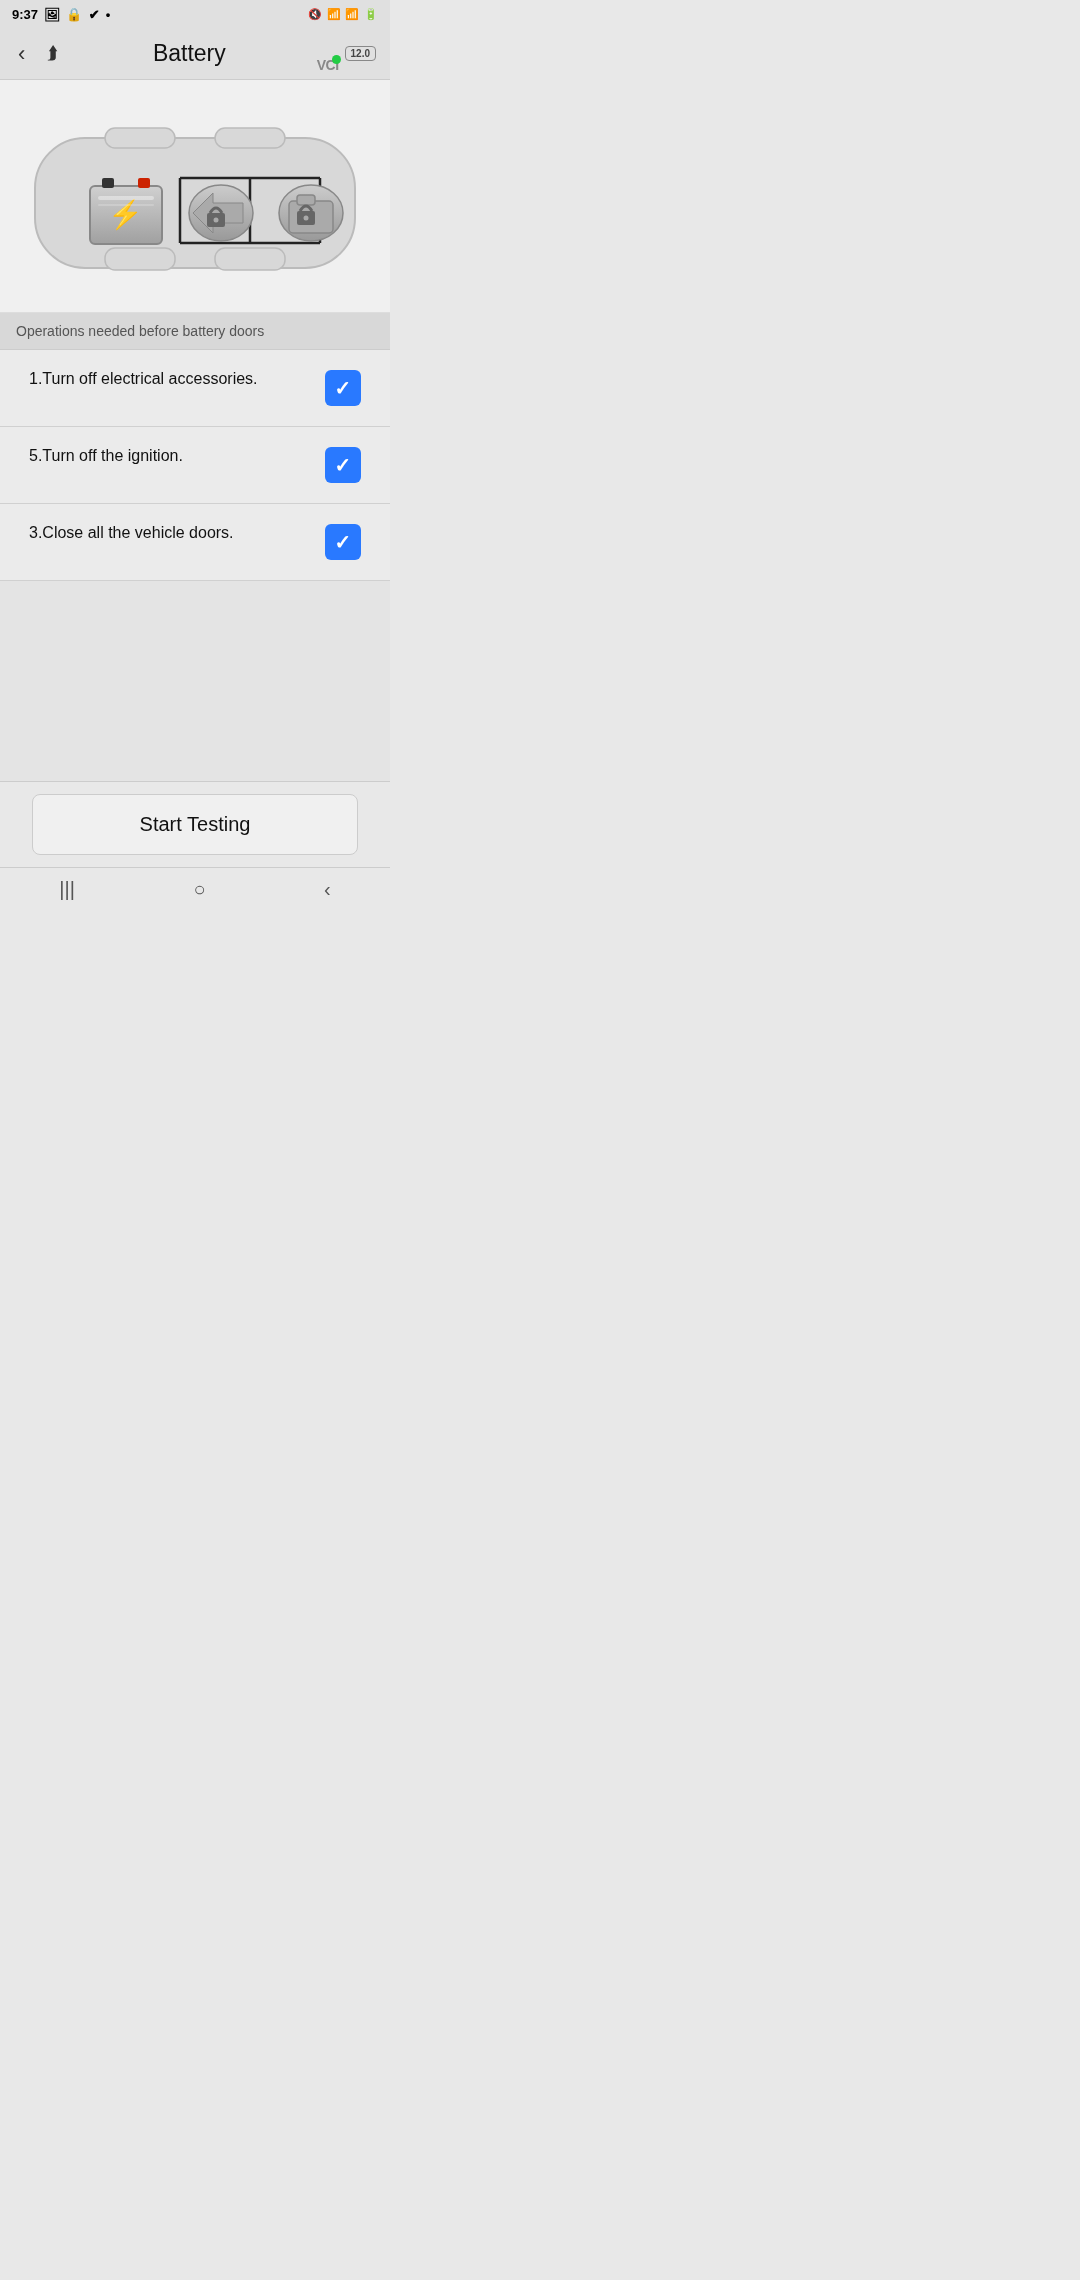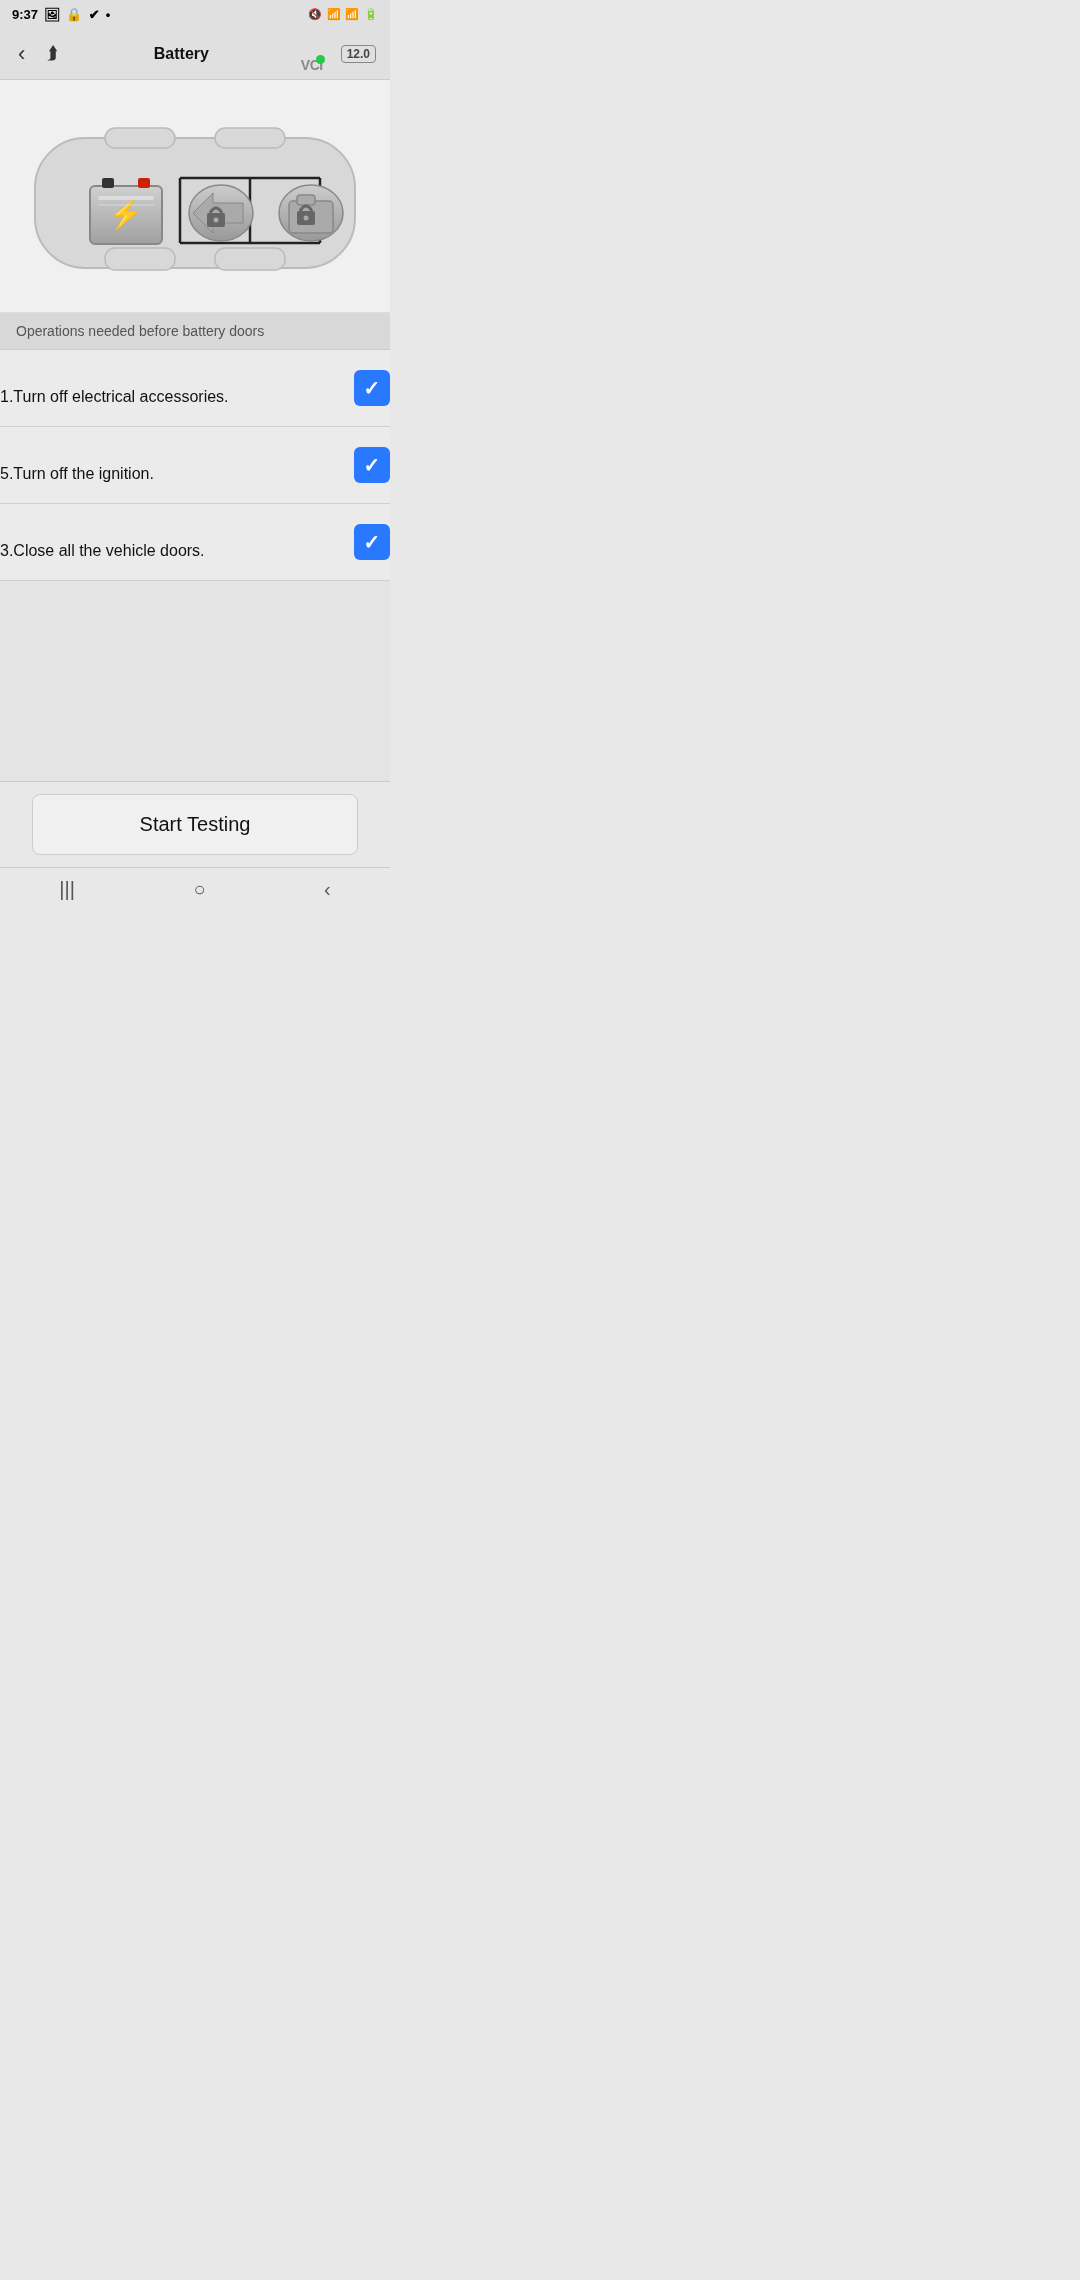--- a/index.html
+++ b/index.html
@@ -51,22 +51,22 @@
       justify-content: space-between;
       padding: 0 14px;
       border-bottom: 1px solid #ccc;
     }
     .header-left {
       display: flex;
       align-items: center;
       gap: 14px;
     }
     .header-title {
-      font-size: 16px;
-      font-weight: 700;
+      font-size: 23px;
+      font-weight: 400;
       color: #111;
       text-align: center;
       flex: 1;
     }
     .header-right {
       display: flex;
       align-items: center;
       gap: 6px;
     }
     .nav-btn {
@@ -93,24 +93,23 @@
       background: #22cc44;
       border-radius: 50%;
       position: absolute;
       top: -2px;
       right: -2px;
     }
     .version-box {
       border: 1px solid #888;
       border-radius: 4px;
       padding: 1px 5px;
-      font-size: 12px;
+      font-size: 10px;
       font-weight: 600;
       color: #444;
-      margin-left: 12px;
     }
 
     
     .car-diagram {
       background: #f0f0f0;
       display: flex;
       align-items: center;
       justify-content: center;
       padding: 18px 0 14px;
       border-bottom: 1px solid #ddd;
@@ -132,23 +131,23 @@
       border-bottom: 1px solid #ccc;
     }
 
     
     .checklist {
       background: #ebebeb;
       flex: 1;
     }
     .checklist-item {
       display: flex;
-      align-items: flex-end;
+      align-items: flex-start;
       justify-content: space-between;
-      padding: 20px 0;
+      padding: 20px 29px;
       border-bottom: 1px solid #d0d0d0;
     }
     .checklist-text {
       font-size: 16px;
       color: #111;
       flex: 1;
     }
     .checkbox-checked {
       width: 36px;
       height: 36px;

